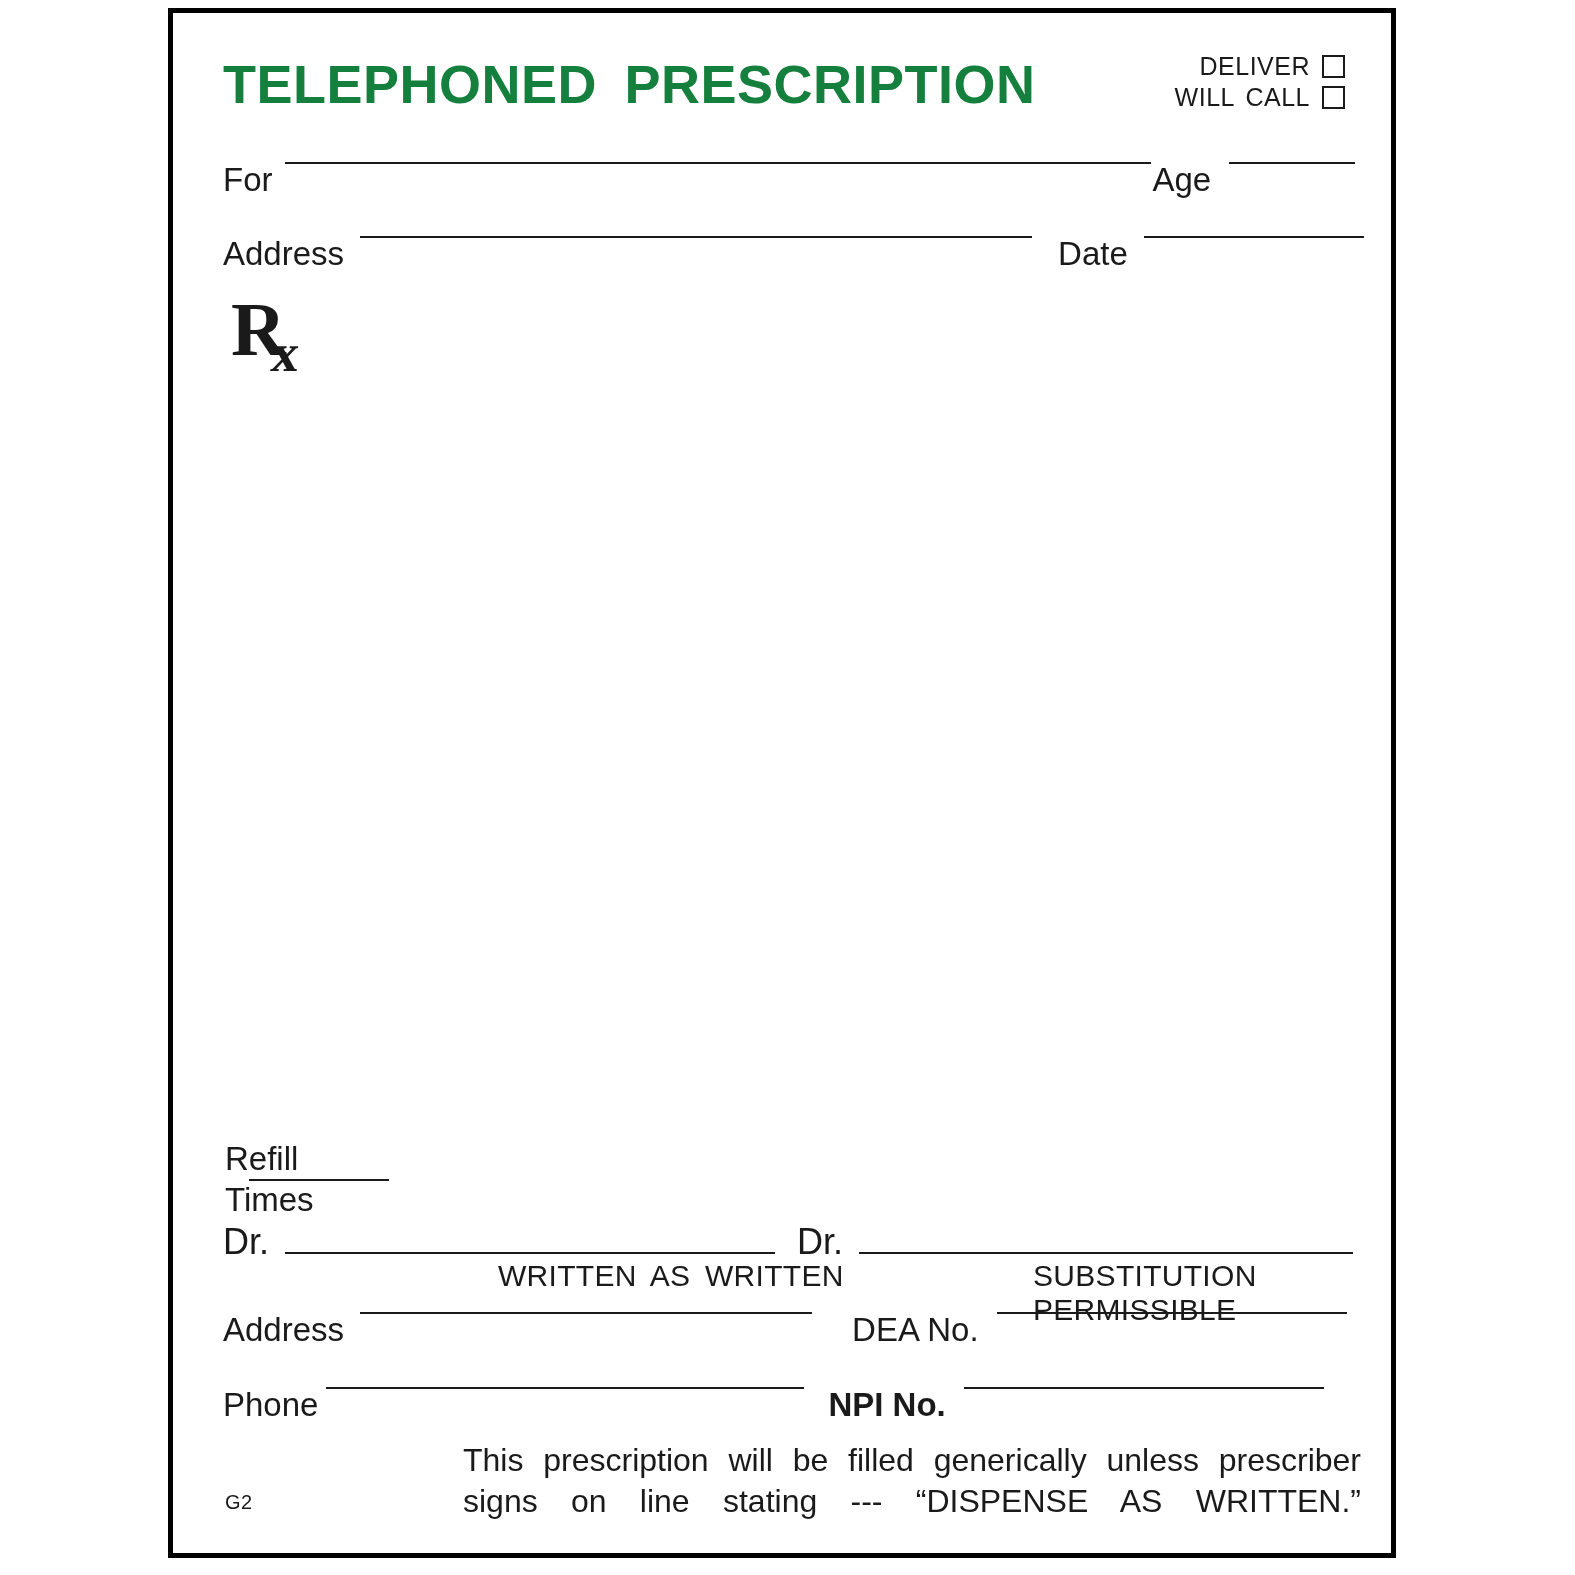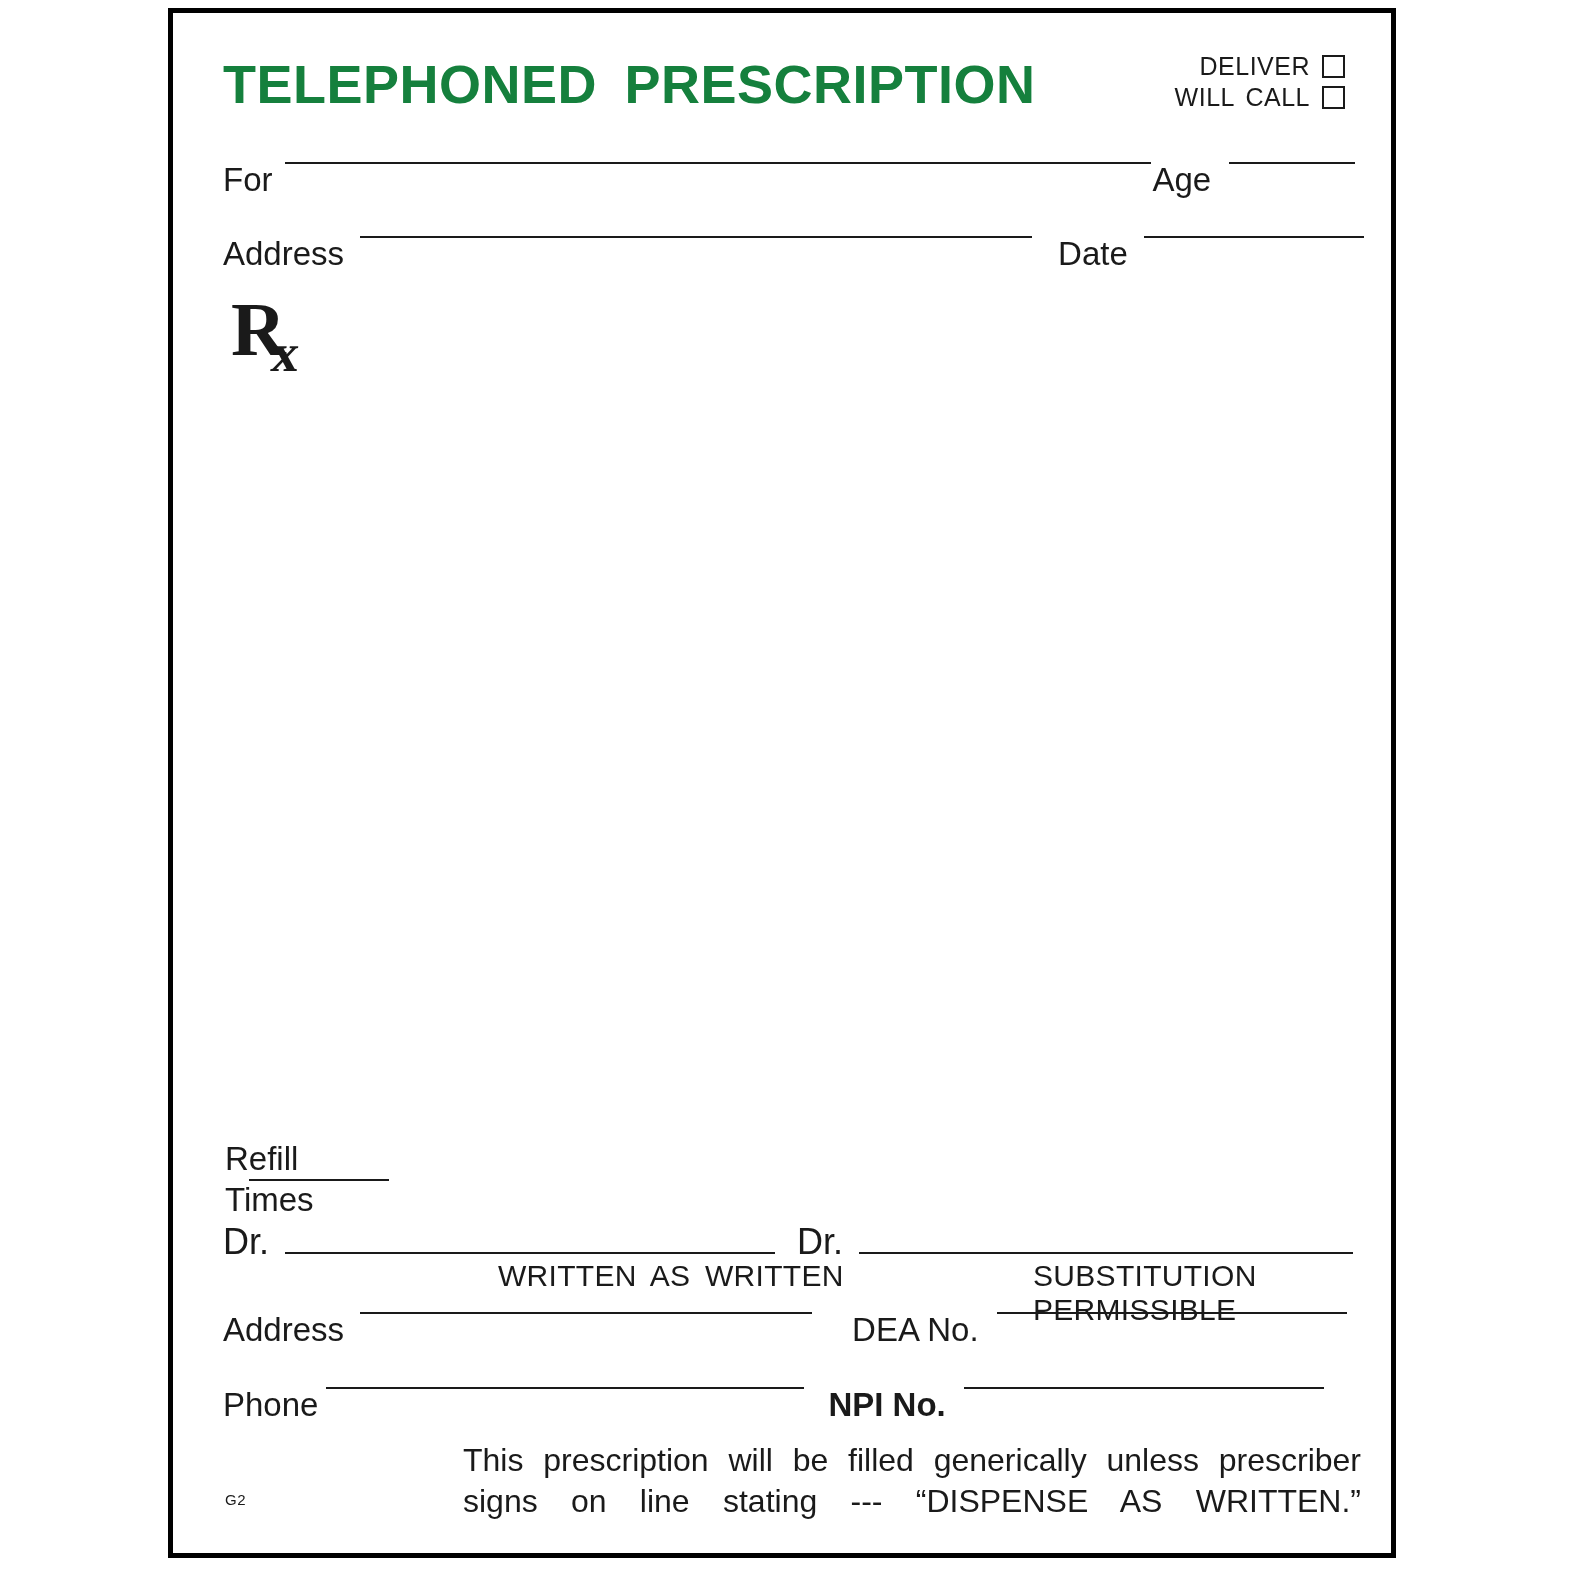--- a/index.html
+++ b/index.html
@@ -170,21 +170,21 @@
     line-height: 1.28;
     text-align: justify;
     text-align-last: justify;
   }
   .generic-note .l2 { display: block; }
 
   .form-code {
     position: absolute;
     left: 52px;
     top: 1478px;
-    font-size: 15px;
+    font-size: 20px;
     letter-spacing: 0.5px;
   }
 </style>
 </head>
 <body>
 
 <div class="page">
   <div class="form-border">
     <div class="inner">
 

